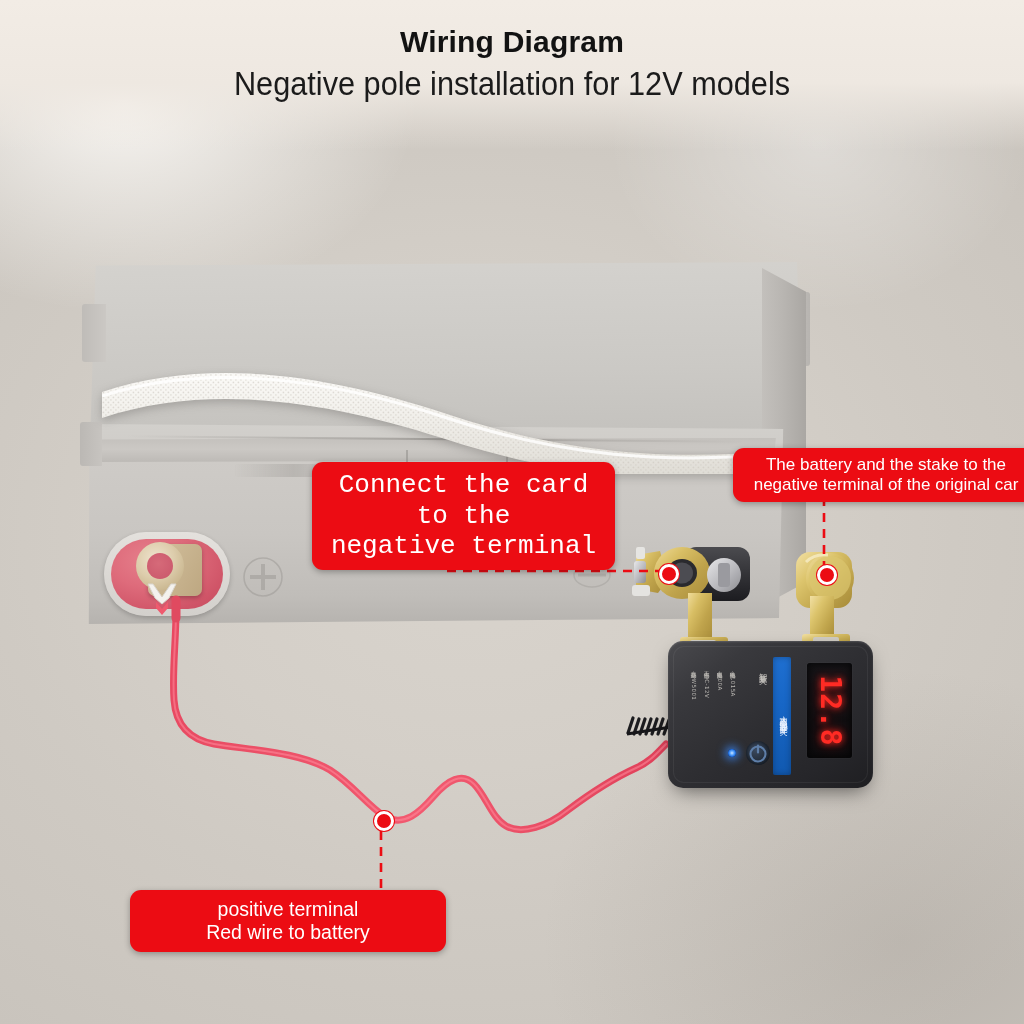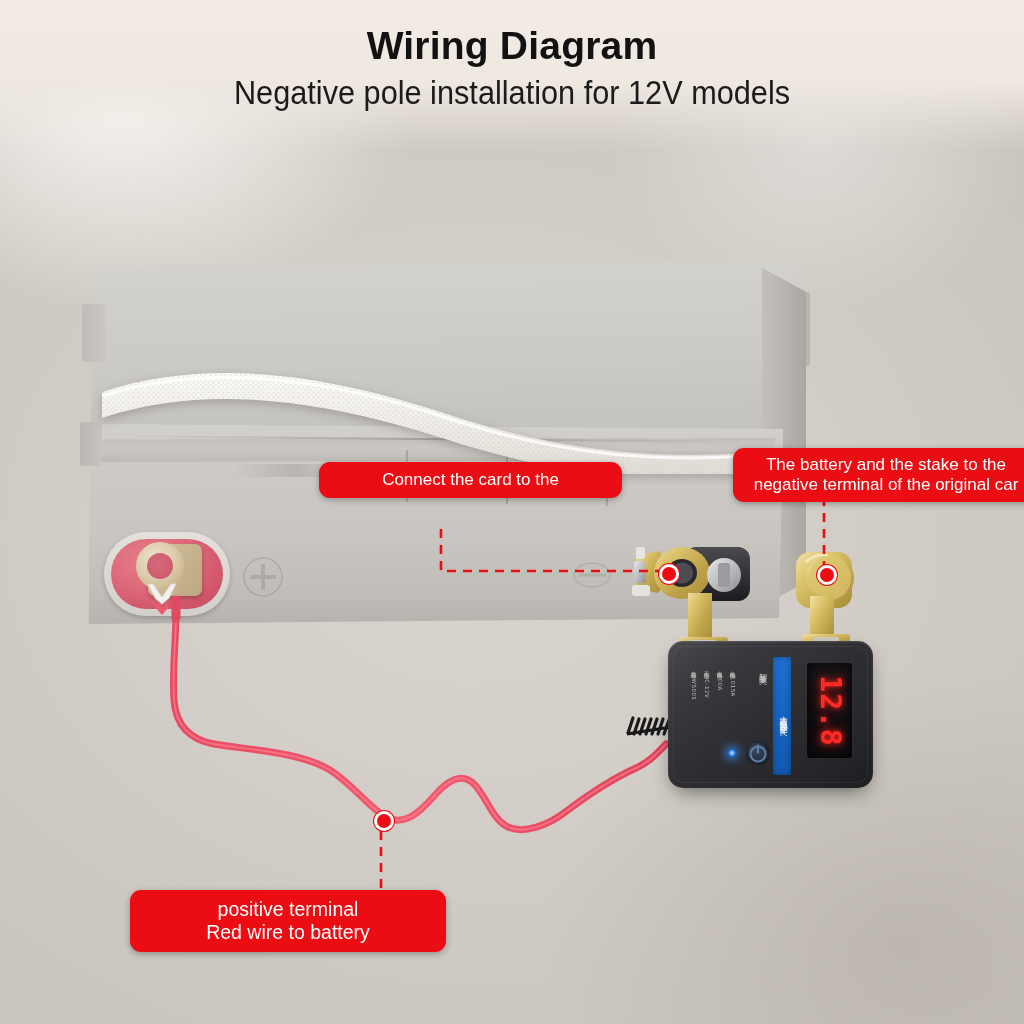--- a/index.html
+++ b/index.html
@@ -26,21 +26,21 @@
     pointer-events:none;
   }
   .header{
     position:absolute;left:0;right:0;top:0;height:150px;
     text-align:center;
     background:linear-gradient(180deg,#f2ece5 0%,#eee8e1 55%,rgba(235,229,222,0) 100%);
     z-index:40;
   }
   .title{
     margin:0;padding-top:26px;
-    font-size:39px;font-weight:bold;letter-spacing:.2px;
+    font-size:30px;font-weight:bold;letter-spacing:.2px;
     color:#121212;line-height:1.05;
     font-family:"Liberation Sans", sans-serif;
   }
   .subtitle{
     margin:0;padding-top:7px;
     font-size:33px;font-weight:normal;color:#1b1b1b;
     line-height:1.15;
     transform:scaleX(.93);
     font-family:"Liberation Sans", sans-serif;
   }
@@ -201,21 +201,21 @@
 
   
   .callout{
     position:absolute;z-index:60;
     background:#ec0c13;color:#fff;border-radius:11px;
     text-align:center;line-height:1.18;
     box-shadow:0 2px 6px rgba(0,0,0,.3);
     padding:8px 14px;
     font-family:"Liberation Sans", sans-serif;
   }
-  #callout-card{left:319px;top:462px;width:275px;font-size:17px;}
+  #callout-card{left:312px;top:462px;width:275px;font-size:26px;font-family:Liberation Mono, monospace;}
   #callout-stake{left:733px;top:448px;width:288px;font-size:17px;padding:7px 9px;}
   #callout-red{left:130px;top:890px;width:288px;font-size:19.5px;}
   .leader{position:absolute;z-index:55;pointer-events:none;}
   .dot{
     position:absolute;z-index:62;width:14px;height:14px;border-radius:50%;
     background:#ec0c13;border:3px solid #fff;box-shadow:0 0 0 1px #ec0c13;
   }
   .wirepath{position:absolute;left:0;top:0;z-index:22;pointer-events:none;}
 </style>
 </head>
@@ -417,20 +417,21 @@
 
     <path d="M381,888 L381,818" fill="none" stroke="#ec0c13" stroke-width="2.6" stroke-dasharray="9 7" stroke-linecap="butt"></path>
   </svg>
 
   <div class="dot" style="left:659px;top:564px;"></div>
   <div class="dot" style="left:817px;top:565px;"></div>
   <div class="dot" style="left:374px;top:811px;"></div>
 
   <div class="callout" id="callout-card">
     <div>Connect the card to the</div>
+    <div>negative terminal</div>
   </div>
 
   <div class="callout" id="callout-stake">
     <div>The battery and the stake to the</div>
     <div>negative terminal of the original car</div>
   </div>
 
   <div class="callout" id="callout-red">
     <div>positive terminal</div>
     <div>Red wire to battery</div>

